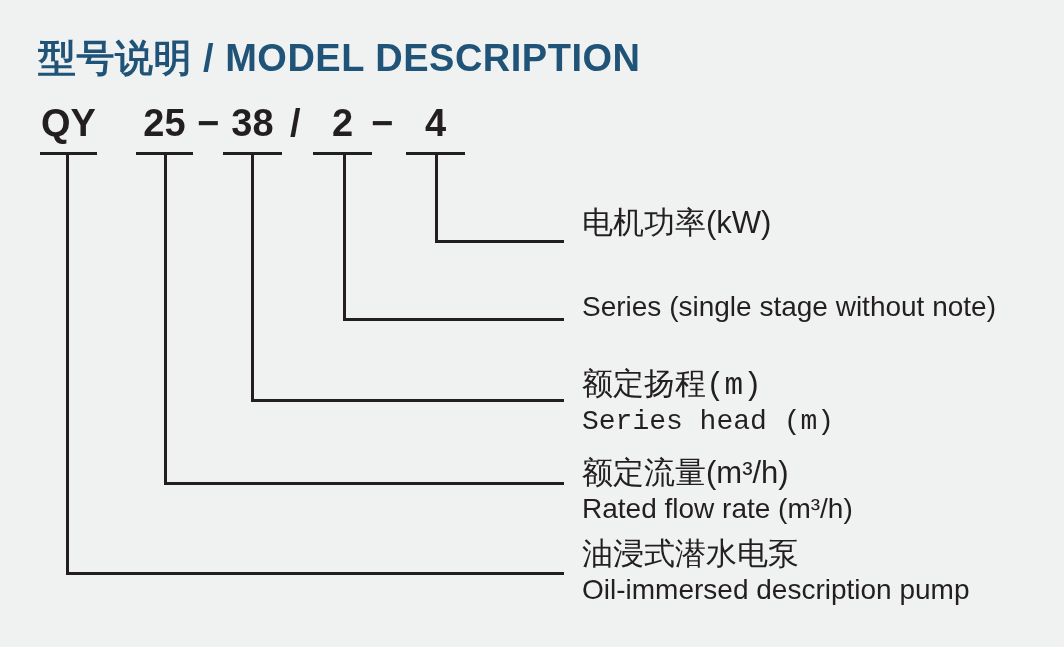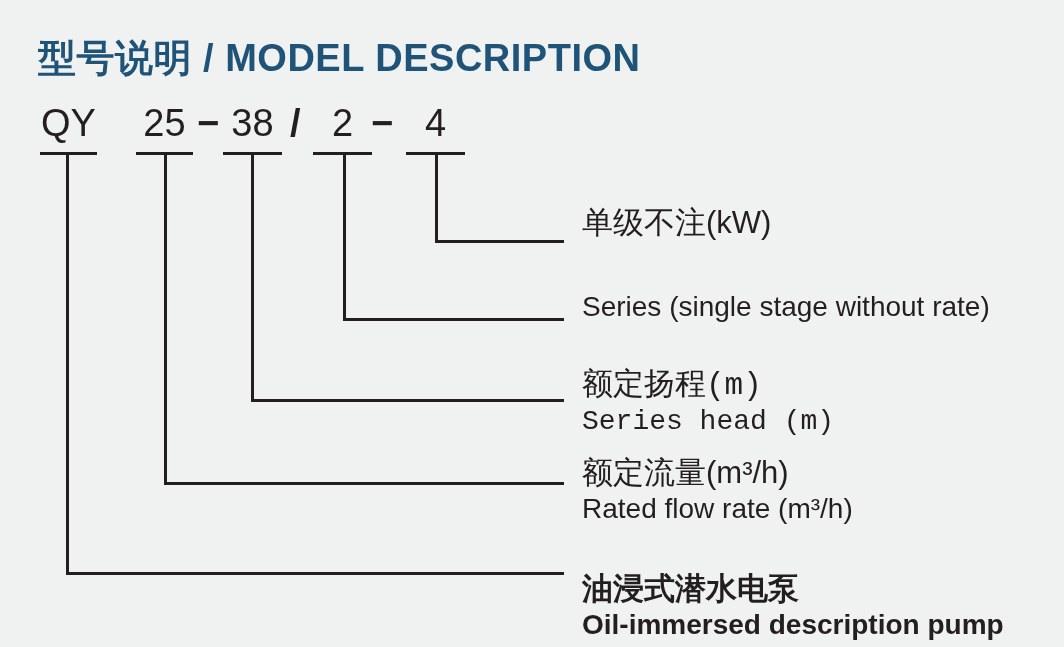--- a/index.html
+++ b/index.html
@@ -12,41 +12,41 @@
   }
   .title {
     position:absolute; left:38px; top:33px;
     font-size:38px; font-weight:700; letter-spacing:.5px;
     color:var(--title,#1F5377); white-space:nowrap;
   }
   
   .seg {
     position:absolute; top:100px; height:52px; box-sizing:content-box;
     border-bottom:3px solid var(--line,#231F20);
-    text-align:center; font-size:38px; font-weight:400; line-height:46px;
+    text-align:center; font-size:38px; font-weight:700; line-height:46px;
     white-space:nowrap;
   }
   .sep {
     position:absolute; top:100px; font-size:38px; font-weight:700;
     line-height:46px; white-space:nowrap;
   }
   .s1{left:40px;width:57px;} .s2{left:136px;width:57px;} .s3{left:223px;width:59px;}
   .s4{left:313px;width:59px;} .s5{left:406px;width:59px;}
   .p1{left:197px;} .p2{left:290px;} .p3{left:371px;}
   
   .vline { position:absolute; width:3px; background:var(--line,#231F20); }
   .hline { position:absolute; height:3px; background:var(--line,#231F20); }
   .v1{left:66px;top:152px;height:423px;} .h1{left:66px;top:572px;width:498px;}
   .v2{left:164px;top:152px;height:333px;} .h2{left:164px;top:482px;width:400px;}
   .v3{left:251px;top:152px;height:250px;} .h3{left:251px;top:399px;width:313px;}
   .v4{left:343px;top:152px;height:169px;} .h4{left:343px;top:318px;width:221px;}
   .v5{left:435px;top:152px;height:91px;}  .h5{left:435px;top:240px;width:129px;}
   
   .label { position:absolute; left:582px; white-space:nowrap; }
-  .l1{top:206px;} .l2{top:288px;} .l3{top:369px;font-family:Liberation Mono, monospace;} .l4{top:456px;} .l5{top:572px;font-weight:bold;}
+  .l1{top:206px;} .l2{top:288px;} .l3{top:369px;font-family:Liberation Mono, monospace;} .l4{top:456px;} .l5{top:537px;}
   .zh { font-size:31px; line-height:34px; }
   .en { font-size:28px; line-height:30px; margin-top:4px; }
 </style>
 </head>
 <body>
 
 <div class="canvas">
 
   <div class="title">型号说明 / MODEL DESCRIPTION</div>
 
@@ -64,24 +64,24 @@
   <div class="vline v2"></div>
   <div class="hline h2"></div>
   <div class="vline v3"></div>
   <div class="hline h3"></div>
   <div class="vline v4"></div>
   <div class="hline h4"></div>
   <div class="vline v5"></div>
   <div class="hline h5"></div>
 
   <div class="label l1">
-    <div class="zh">单级不注(kW)</div>
+    <div class="zh">电机功率(kW)</div>
   </div>
   <div class="label l2">
-    <div class="en">Series (single stage without rate)</div>
+    <div class="en">Series (single stage without note)</div>
   </div>
   <div class="label l3">
     <div class="zh">额定扬程(m)</div>
     <div class="en">Series head (m)</div>
   </div>
   <div class="label l4">
     <div class="zh">额定流量(m³/h)</div>
     <div class="en">Rated flow rate (m³/h)</div>
   </div>
   <div class="label l5">

